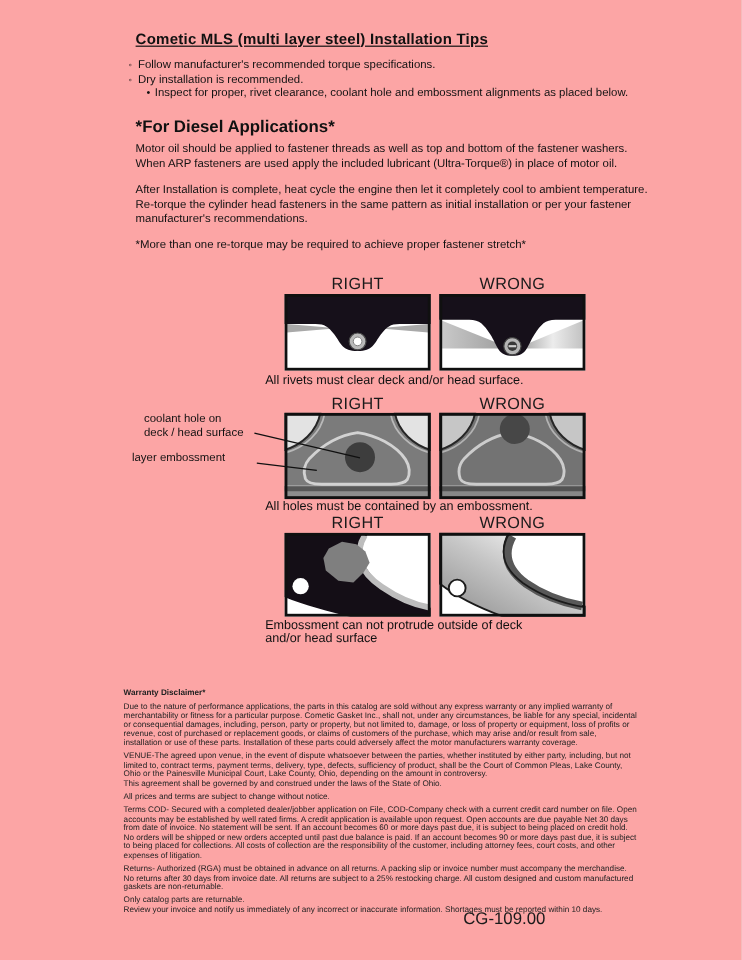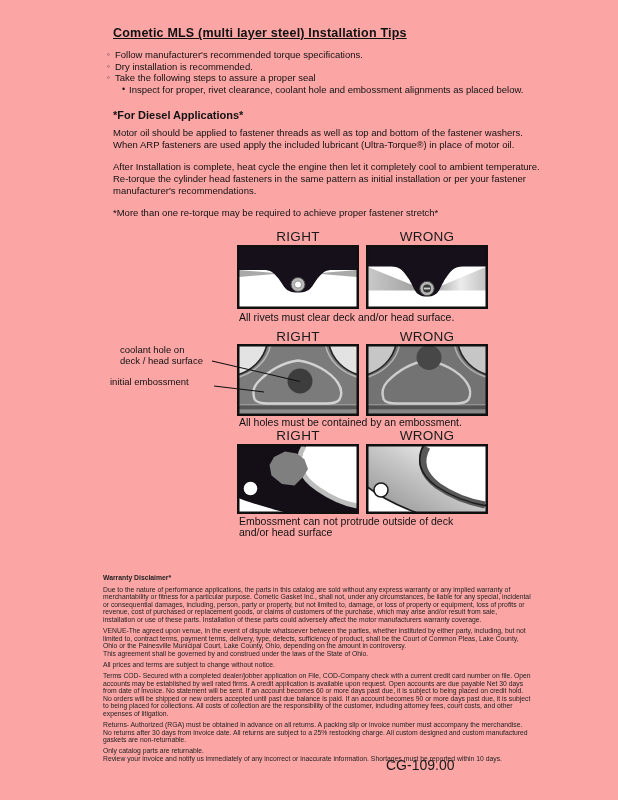--- a/index.html
+++ b/index.html
@@ -8,44 +8,43 @@
     font-family:"Liberation Sans", sans-serif;color:#111;overflow:hidden;
     margin:0 auto;
     padding-left:20px;
   }
   .content{position:absolute;left:103px;top:24px;width:442px;}
   .doc-title{font-size:12.5px;font-weight:bold;text-decoration:underline;margin:2px 0 9px 10px;letter-spacing:.2px;}
   .bullet-row{font-size:9.5px;line-height:11.7px;margin-left:4px;}
   .bullet-row .glyph{display:inline-block;width:8px;font-size:8px;vertical-align:top;line-height:11.7px;}
   .sub-bullet-row{font-size:9.5px;line-height:11.7px;margin-left:19px;}
   .sub-bullet-row .glyph{display:inline-block;width:7px;font-size:9px;vertical-align:top;line-height:11.7px;}
-  .diesel-heading{font-size:11px;font-weight:bold;margin:13px 0 6px 10px;}
+  .diesel-heading{font-size:14px;font-weight:bold;margin:13px 0 6px 10px;}
   .para{font-size:9.5px;line-height:12px;margin:0 0 6px 10px;width:430px;}
   .dg-label{position:absolute;width:122px;text-align:center;font-size:13.5px;color:#1a1a1a;letter-spacing:.3px;}
   .dg-box{position:absolute;width:122px;}
-  .dg-caption{position:absolute;left:239px;font-size:10.5px;line-height:11px;color:#111;}
+  .dg-caption{position:absolute;left:221px;font-size:10.5px;line-height:11px;color:#111;}
   .side-label{position:absolute;text-align:left;font-size:9.5px;line-height:10.5px;color:#111;}
   .leaders{position:absolute;left:210px;top:356px;z-index:5;}
   .warranty{position:absolute;left:103px;top:574px;width:428px;font-size:6.8px;line-height:7.6px;color:#222;}
   .warranty .w-head{font-weight:bold;margin-bottom:4px;}
   .warranty .w-para{margin-bottom:3.5px;}
   .warranty .w-para.tight{margin-bottom:0;}
   .doc-code{position:absolute;left:386px;top:757px;font-size:14px;color:#1a1a1a;}
 </style>
 </head>
 <body>
 
 <div class="page">
 
   <div class="content">
     <div class="doc-title">Cometic MLS (multi layer steel) Installation Tips</div>
 
     <div class="bullet-row"><span class="glyph">◦</span><span>Follow manufacturer's recommended torque specifications.</span></div>
     <div class="bullet-row"><span class="glyph">◦</span><span>Dry installation is recommended.</span></div>
-    <div class="bullet-row"><span class="glyph">◦</span><span>Take the following steps to assure a proper seal</span></div>
     <div class="sub-bullet-row"><span class="glyph">•</span><span>Inspect for proper, rivet clearance, coolant hole and embossment alignments as placed below.</span></div>
 
     <div class="diesel-heading">*For Diesel Applications*</div>
     <div class="para">Motor oil should be applied to fastener threads as well as top and bottom of the fastener washers. When ARP fasteners are used apply the included lubricant (Ultra-Torque®) in place of motor oil.</div>
     <div class="para" style="margin-top:10px;">After Installation is complete, heat cycle the engine then let it completely cool to ambient temperature. Re-torque the cylinder head fasteners in the same pattern as initial installation or per your fastener manufacturer's recommendations.</div>
     <div class="para" style="margin-top:10px;">*More than one re-torque may be required to achieve proper fastener stretch*</div>
   </div>
 
   <div class="dg-label" style="left:237px;top:229px;">RIGHT</div>
   <div class="dg-label" style="left:366px;top:229px;">WRONG</div>
@@ -84,21 +83,21 @@
 
   <div class="dg-caption" style="top:312px;">All rivets must clear deck and/or head surface.</div>
 
   <div class="dg-label" style="left:237px;top:329px;">RIGHT</div>
   <div class="dg-label" style="left:366px;top:329px;">WRONG</div>
 
   <div class="side-label" style="left:120px;top:345px;width:92px;">
     <div>coolant hole on</div>
     <div>deck / head surface</div>
   </div>
-  <div class="side-label" style="left:110px;top:377px;width:102px;">initial embossment</div>
+  <div class="side-label" style="left:110px;top:377px;width:102px;">layer embossment</div>
 
   <svg class="dg-box" style="left:237px;top:344px;" width="122" height="72" viewBox="0 0 122 72">
     <rect width="122" height="72" fill="#7b7b7b"></rect>
     <rect x="0" y="61" width="122" height="4.5" fill="#575757"></rect>
     <rect x="0" y="65.5" width="122" height="6.5" fill="#8d8d8d"></rect>
     <line x1="0" y1="60.8" x2="122" y2="60.8" stroke="#a9a9a9" stroke-width="1"></line>
     <path d="M0,0 H30 C27,16 14,27 0,31 Z" fill="#e3e3e3" stroke="#262626" stroke-width="1.6"></path>
     <path d="M122,0 H92 C95,16 108,27 122,31 Z" fill="#e3e3e3" stroke="#262626" stroke-width="1.6"></path>
     <path d="M33.5,1 C30.5,17 17,28.5 2,33" fill="none" stroke="#b9b9b9" stroke-width="1.4"></path>
     <path d="M88.5,1 C91.5,17 105,28.5 120,33" fill="none" stroke="#b9b9b9" stroke-width="1.4"></path>

